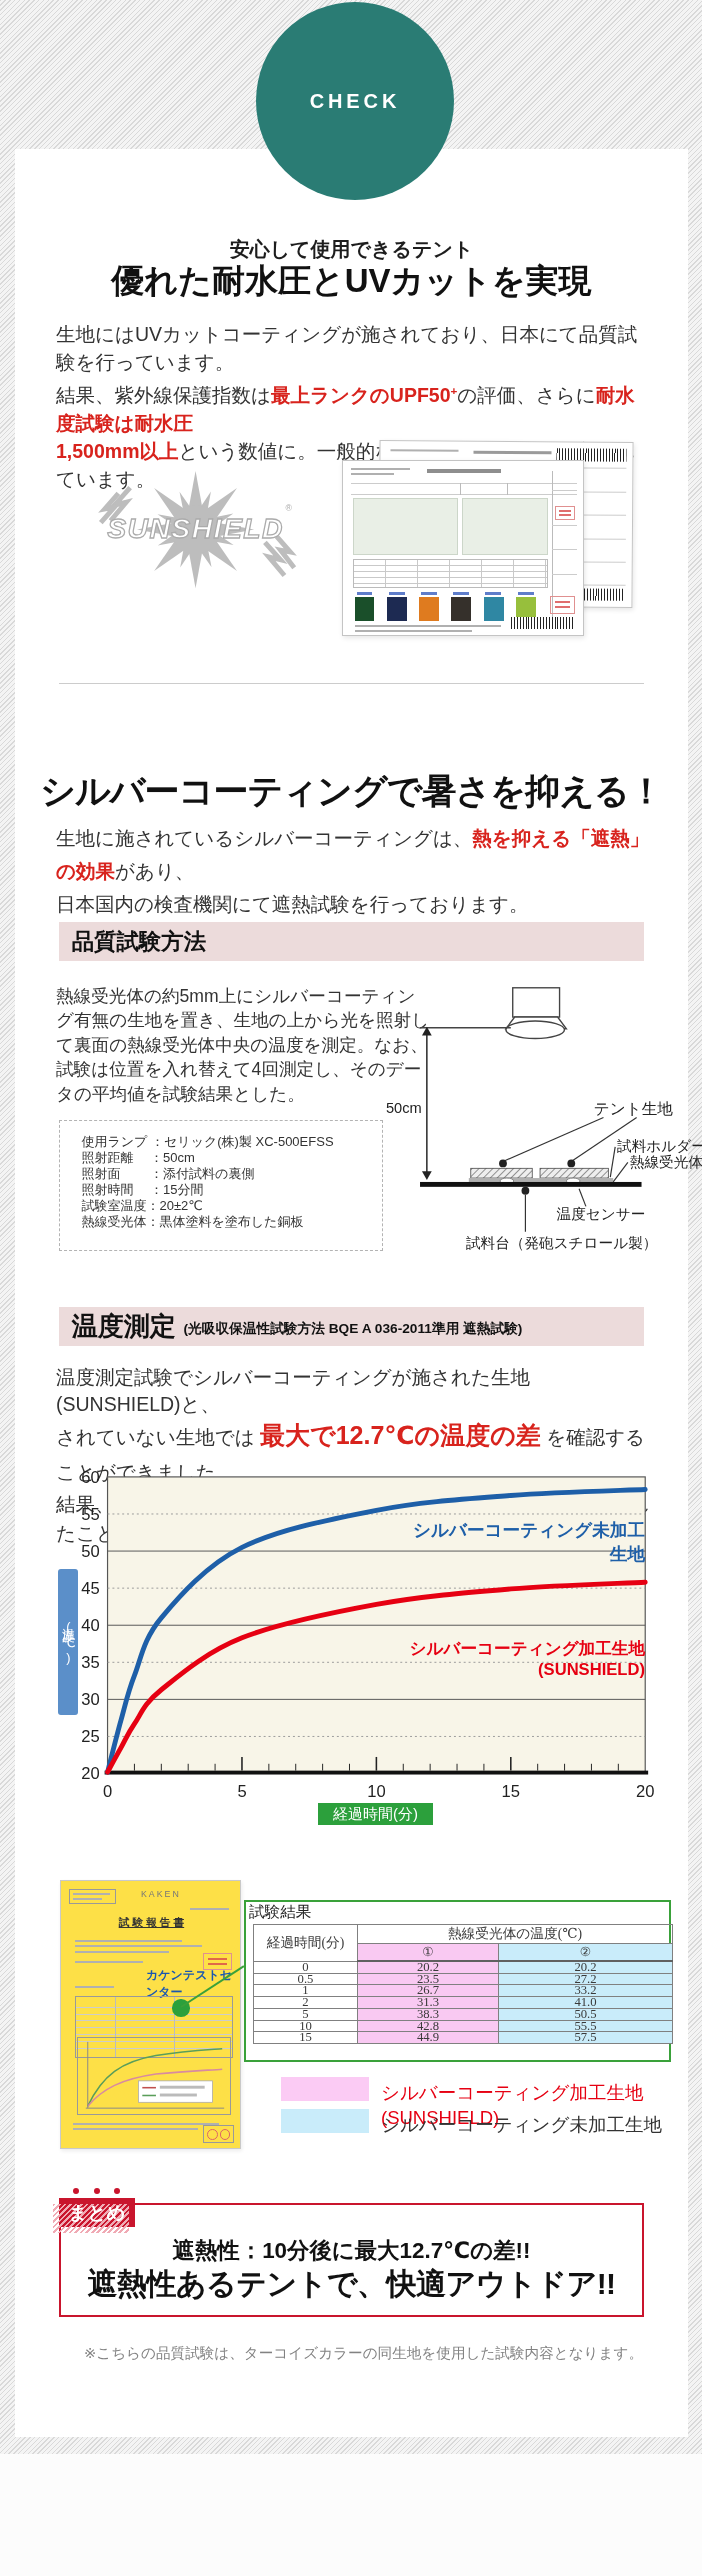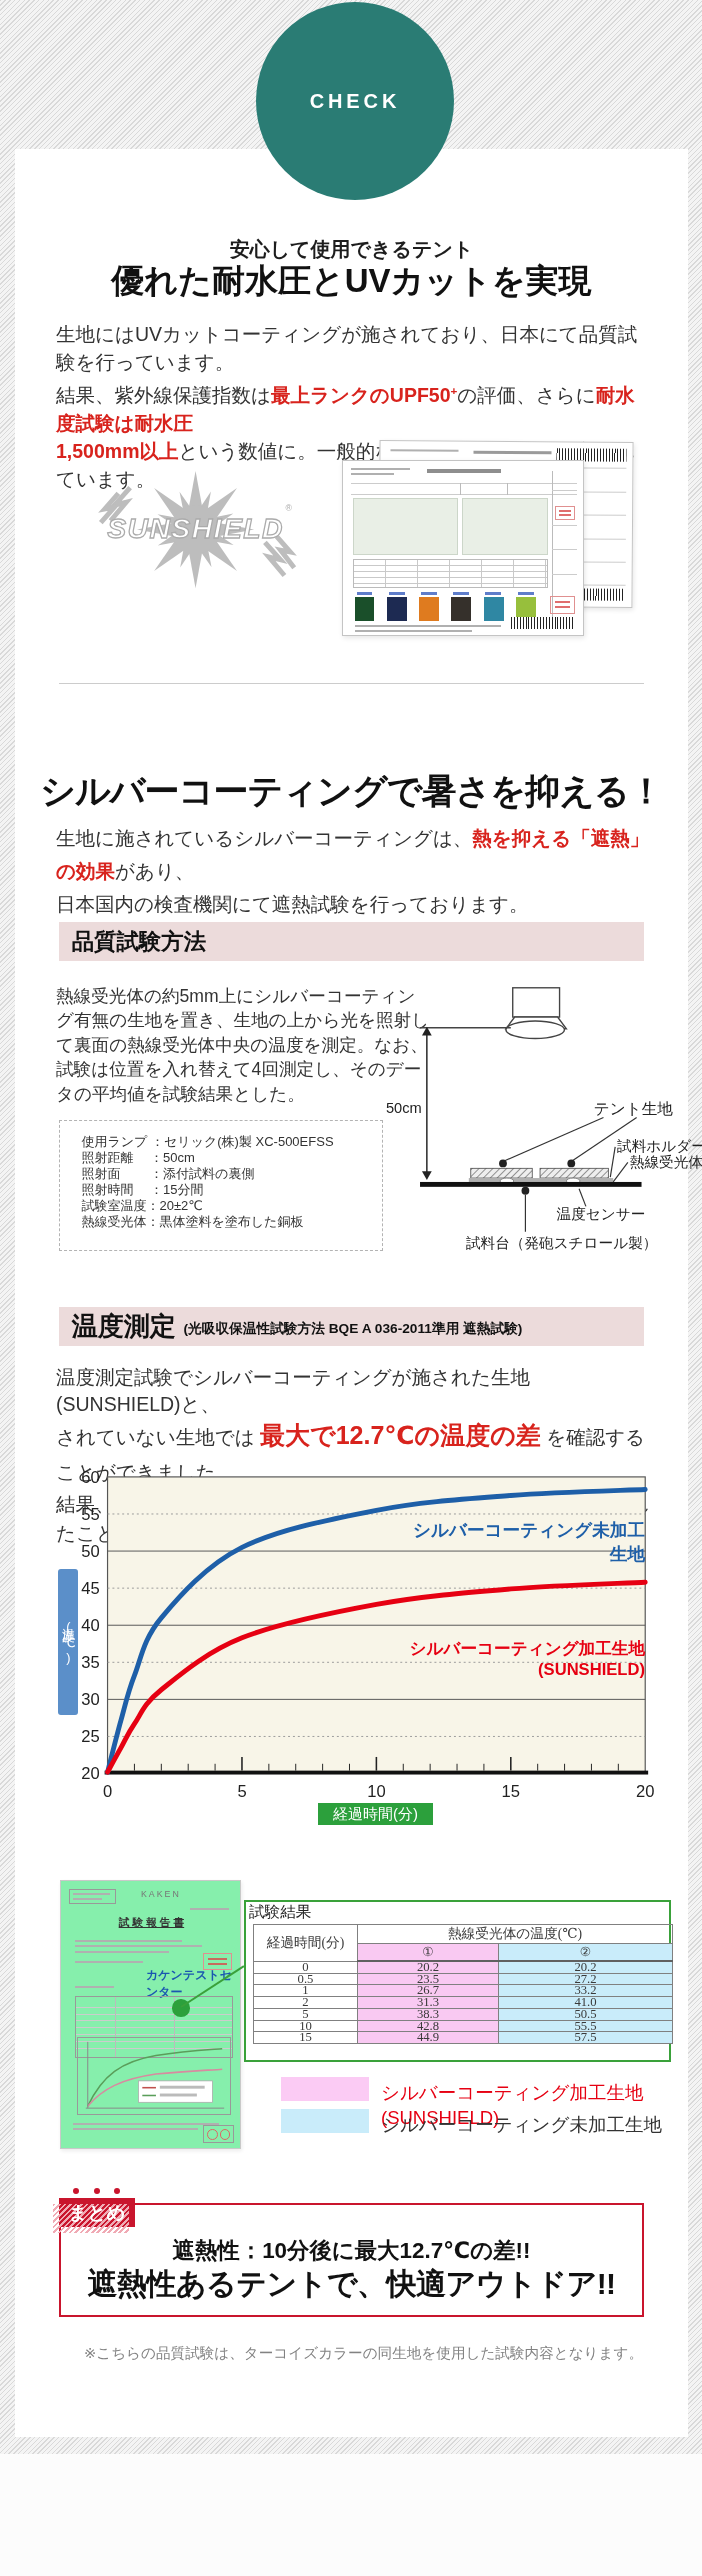--- a/index.html
+++ b/index.html
@@ -49,21 +49,21 @@
   table.results th{font-weight:normal;font-size:13.7px;height:15.6px;}
   table.results td{font-size:12.7px;height:10.7px;line-height:10.7px;}
   table.results .hdr2 th{border-bottom:2px solid #606060;font-size:12.7px;height:12.7px;}
   .c-time{width:103px;background:#fff;}
   .c-p{width:140px;background:#f9c9f2;}
   .c-b{width:173px;background:#c9ecfa;}
   
   .legend-swatch{position:absolute;left:281px;width:88px;height:24.4px;}
   .legend-text{position:absolute;left:381px;height:25px;line-height:25px;font-size:18.5px;}
   
-  .report-doc{position:absolute;left:60px;top:1880px;width:181px;height:269px;background:#86efac;border:1px solid #c9c9c9;
+  .report-doc{position:absolute;left:60px;top:1880px;width:181px;height:269px;background:#fde047;border:1px solid #c9c9c9;
     box-shadow:1px 2px 3.9px rgba(0,0,0,.08);box-sizing:border-box;}
   .rd-abs{position:absolute;}
   .gbar{position:absolute;height:2px;background:#b0b0b0;}
   .connector{position:absolute;left:181px;top:2006px;width:75px;height:2px;background:#3aa13a;
     transform:rotate(-33deg);transform-origin:left center;}
   
   .summary-box{position:absolute;left:59px;top:2203px;width:585px;height:114px;border:2.9px solid #c9152d;background:#fff;box-sizing:border-box;}
   .summary-tab{position:absolute;left:59px;top:2198px;width:76px;height:29px;background:#c9152d;z-index:3;
     display:flex;align-items:center;justify-content:center;color:#fff;font-size:18.5px;font-weight:800;}
   .summary-tab::after{content:"";position:absolute;left:-5.9px;top:5.9px;width:100%;height:100%;z-index:-1;

